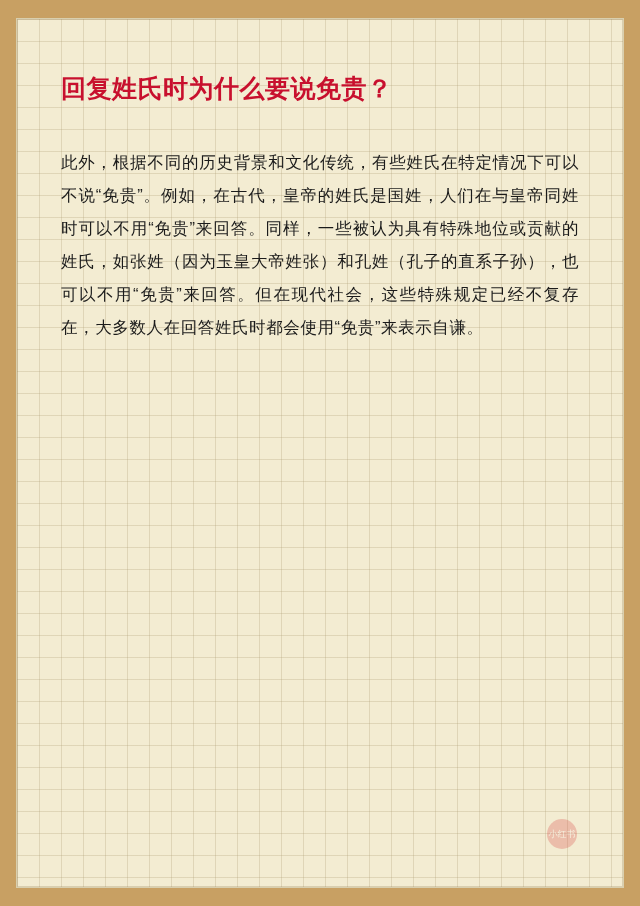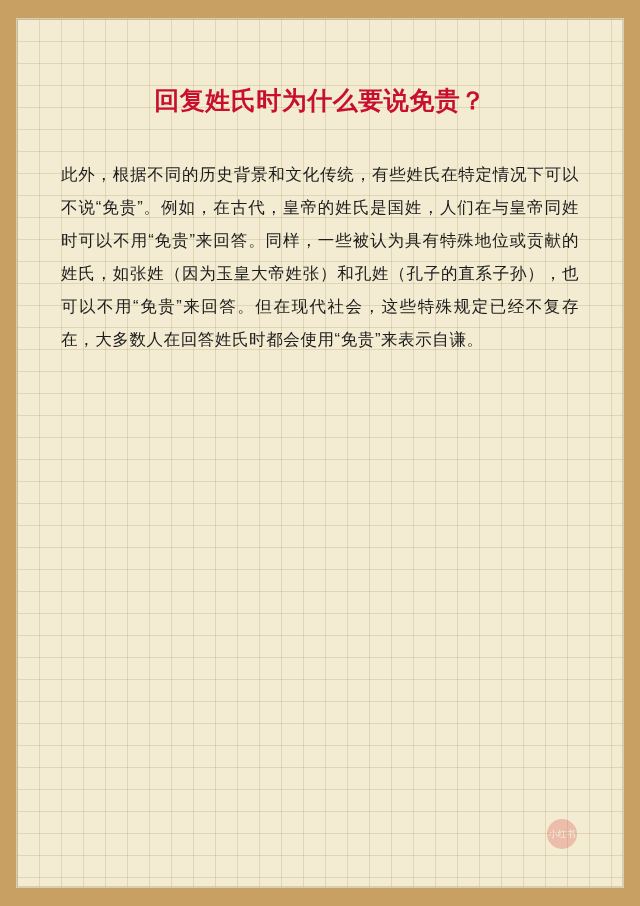--- a/index.html
+++ b/index.html
@@ -34,23 +34,22 @@
     border: 1px solid #d9cfae;
     box-shadow: 0 0 0 1px rgba(140,115,70,0.25) inset;
     padding: 52px 44px 40px 44px;
     overflow: hidden;
   }
   .title {
     color: #c8102e;
     font-size: 25px;
     font-weight: bold;
     letter-spacing: 0.5px;
-    margin: 12px 0 40px 0;
+    margin: 0 0 40px 0;
     line-height: 1.4;
-    text-align: center;
   }
   .para {
     color: #1b1b1b;
     font-size: 16.5px;
     line-height: 2.0;
     letter-spacing: 0.6px;
     margin: 0 0 26px 0;
     text-align: justify;
     text-justify: inter-ideograph;
   }

